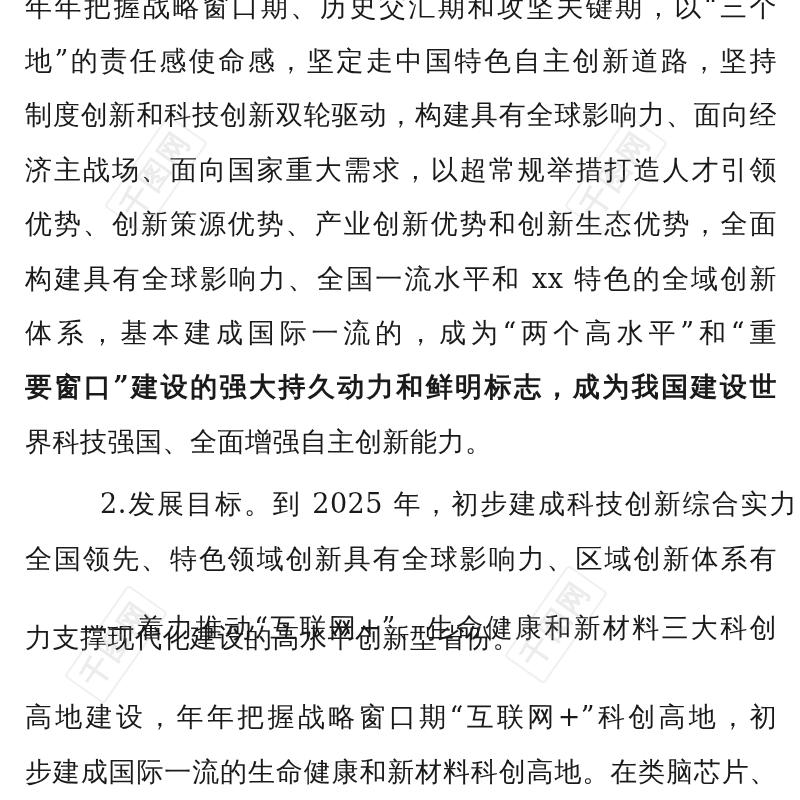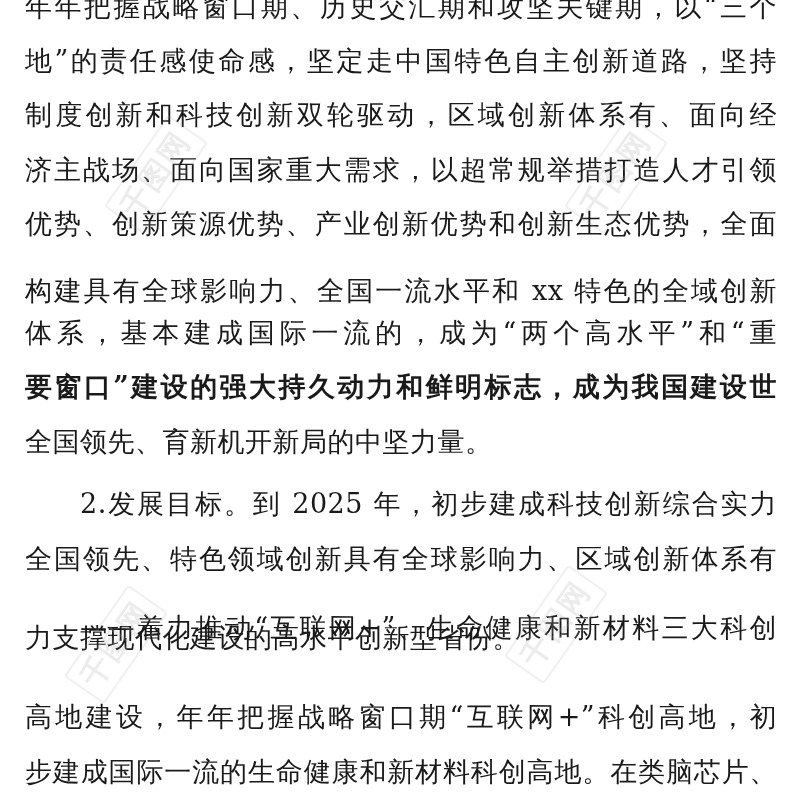--- a/index.html
+++ b/index.html
@@ -25,28 +25,28 @@
     border: 2px solid rgba(170,170,170,0.18); padding: 2px 6px; border-radius: 4px;
   }
 </style>
 </head>
 <body>
 
 <div class="page">
   <div id="lines">
       <div class="line" style="top: -11px;">年年把握战略窗口期、历史交汇期和攻坚关键期，以“三个</div>
       <div class="line" style="top: 43px;">地”的责任感使命感，坚定走中国特色自主创新道路，坚持</div>
-      <div class="line" style="top: 97px;">制度创新和科技创新双轮驱动，区域创新体系有、面向经</div>
+      <div class="line" style="top: 97px;">制度创新和科技创新双轮驱动，构建具有全球影响力、面向经</div>
       <div class="line" style="top: 152px;">济主战场、面向国家重大需求，以超常规举措打造人才引领</div>
       <div class="line" style="top: 206px;">优势、创新策源优势、产业创新优势和创新生态优势，全面</div>
-      <div class="line" style="top: 273px;">构建具有全球影响力、全国一流水平和 xx 特色的全域创新</div>
+      <div class="line" style="top: 261px;">构建具有全球影响力、全国一流水平和 xx 特色的全域创新</div>
       <div class="line" style="top: 315px;">体系，基本建成国际一流的，成为“两个高水平”和“重</div>
       <div class="line" style="top: 369px; font-weight: bold;">要窗口”建设的强大持久动力和鲜明标志，成为我国建设世</div>
-      <div class="line last" style="top: 424px;">全国领先、育新机开新局的中坚力量。</div>
-      <div class="line indent" style="top: 486px;">2.发展目标。到 2025 年，初步建成科技创新综合实力</div>
+      <div class="line last" style="top: 424px;">界科技强国、全面增强自主创新能力。</div>
+      <div class="line indent" style="top: 486px; margin-left: 20px;">2.发展目标。到 2025 年，初步建成科技创新综合实力</div>
       <div class="line" style="top: 541px;">全国领先、特色领域创新具有全球影响力、区域创新体系有</div>
       <div class="line last" style="top: 572px; margin-top: 48px;">力支撑现代化建设的高水平创新型省份。</div>
       <div class="line indent" style="top: 610px;">——着力推动“互联网+”、生命健康和新材料三大科创</div>
       <div class="line" style="top: 699px;">高地建设，年年把握战略窗口期“互联网+”科创高地，初</div>
       <div class="line" style="top: 754px;">步建成国际一流的生命健康和新材料科创高地。在类脑芯片、</div>
     </div>
   <div id="marks">
       <div class="watermark" style="left: 100px; top: 150px;">千图网</div>
       <div class="watermark" style="left: 560px; top: 150px;">千图网</div>
       <div class="watermark" style="left: 60px; top: 620px;">千图网</div>

